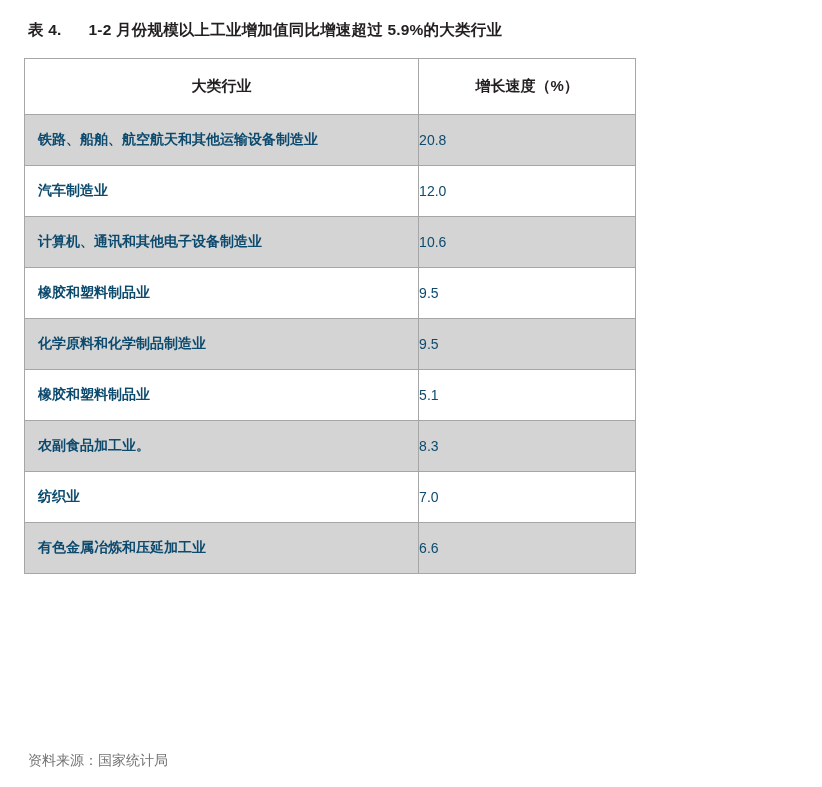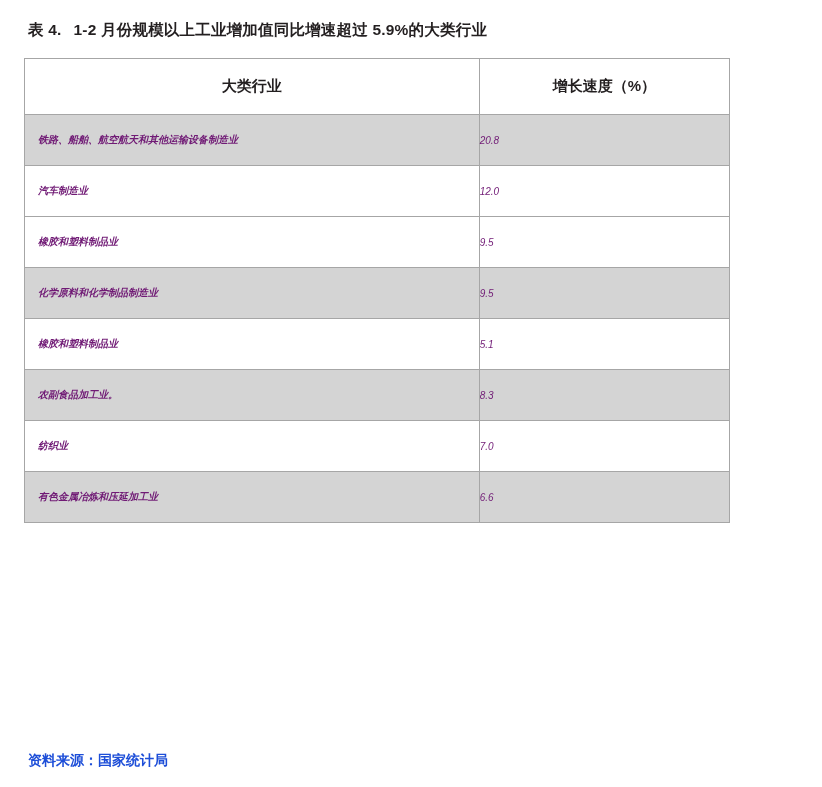--- a/index.html
+++ b/index.html
@@ -25,27 +25,27 @@
     position: absolute;
     left: 28px;
     top: 20px;
     font-size: 15.5px;
     font-weight: 700;
     letter-spacing: 0.2px;
     color: #231f20;
     white-space: nowrap;
   }
   .caption .cap-num {
-    margin-right: 12px;
+    margin-right: 27px;
   }
   .table-wrap {
     position: absolute;
     left: 24px;
     top: 58px;
-    width: 706px;
+    width: 612px;
     border-radius: 28px;
   }
   table.data {
     border-collapse: collapse;
     width: 100%;
     table-layout: fixed;
   }
   table.data col.c1 { width: 64.5%; }
   table.data col.c2 { width: 35.5%; }
   table.data th,
@@ -57,45 +57,44 @@
   table.data thead th {
     height: 55px;
     background: #ffffff;
     font-size: 15px;
     font-weight: 700;
     text-align: center;
     color: #231f20;
   }
   table.data tbody td {
     height: 50px;
-    font-size: 10px;
+    font-size: 14px;
     font-weight: 700;
-    color: #701a75;
-    font-style: italic;
+    color: #0c4a6e;
   }
   table.data tbody td.name {
     text-align: left;
     padding-left: 13px;
   }
   table.data tbody td.val {
     font-weight: 400;
   }
   table.data tbody tr.shaded td {
     background: #d4d4d4;
   }
   table.data tbody tr.plain td {
     background: #ffffff;
   }
   .source {
     position: absolute;
     left: 28px;
     top: 752px;
     font-size: 14px;
-    font-weight: 700;
-    color: #1d4ed8;
+    font-weight: 400;
+    color: #737373;
   }
 </style>
 </head>
 <body>
 
 <div class="page">
 
   <div class="caption">
     <span class="cap-num">表 4.</span><span>1-2 月份规模以上工业增加值同比增速超过 5.9%的大类行业</span>
   </div>
@@ -113,20 +112,24 @@
         </tr>
       </thead>
       <tbody>
         <tr class="shaded">
           <td class="name">铁路、船舶、航空航天和其他运输设备制造业</td>
           <td class="val">20.8</td>
         </tr>
         <tr class="plain">
           <td class="name">汽车制造业</td>
           <td class="val">12.0</td>
+        </tr>
+        <tr class="shaded">
+          <td class="name">计算机、通讯和其他电子设备制造业</td>
+          <td class="val">10.6</td>
         </tr>
         <tr class="plain">
           <td class="name">橡胶和塑料制品业</td>
           <td class="val">9.5</td>
         </tr>
         <tr class="shaded">
           <td class="name">化学原料和化学制品制造业</td>
           <td class="val">9.5</td>
         </tr>
         <tr class="plain">

